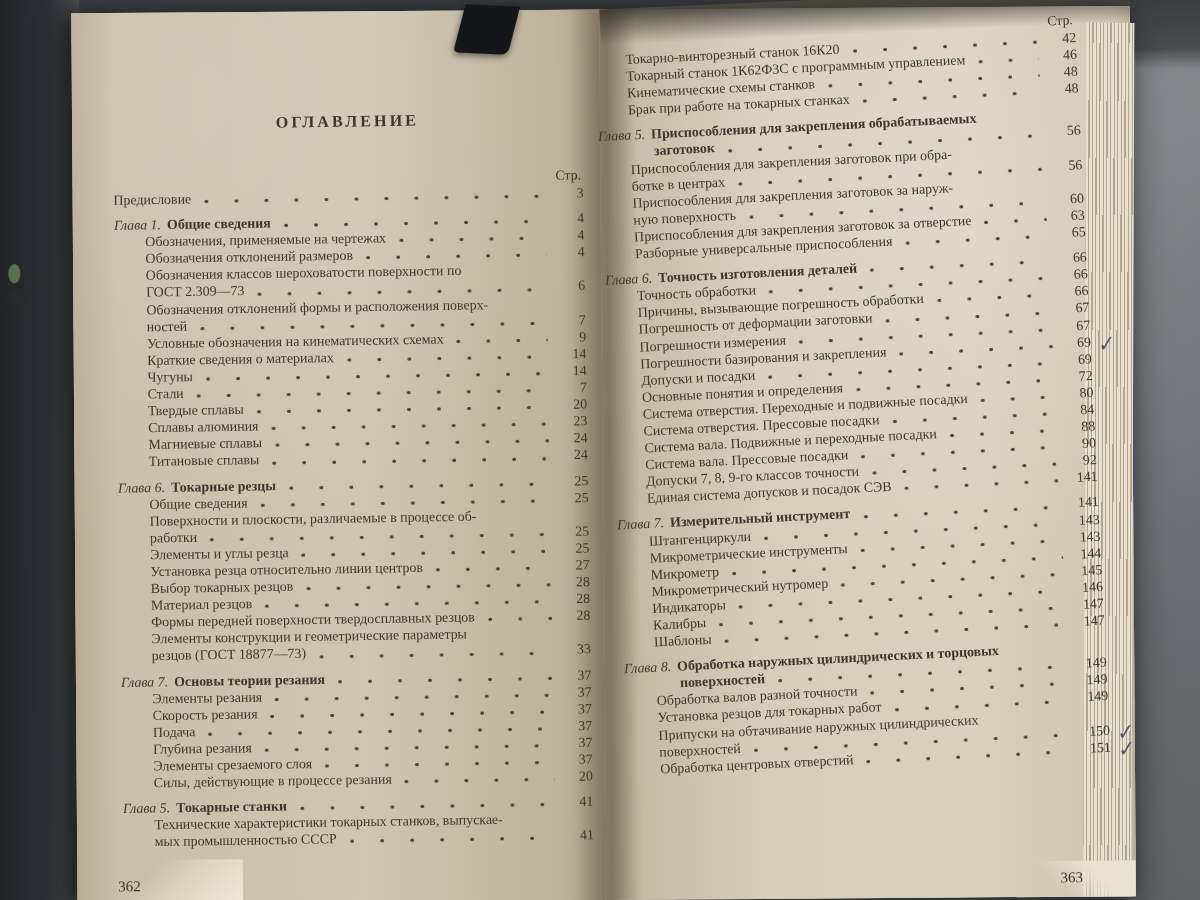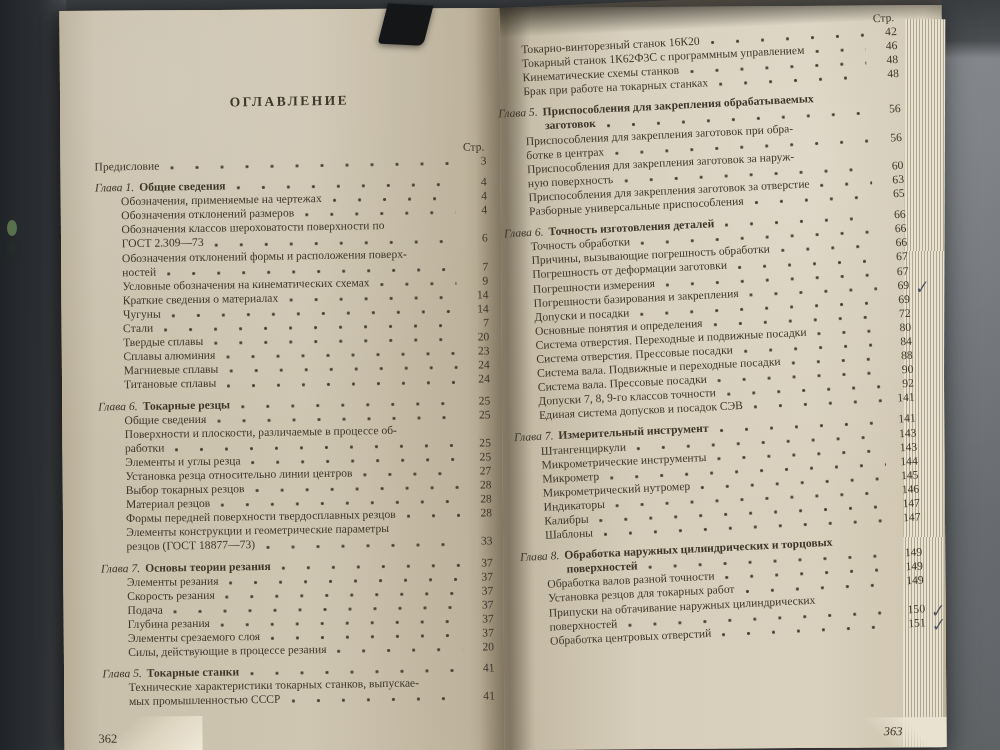--- a/index.html
+++ b/index.html
@@ -65,21 +65,21 @@
   .ch-label{font-style:italic;padding-right:5px;}
   .ch-title{font-weight:bold;}
   .dots{flex:1 1 auto;height:9px;margin:0 6px 1px 10px;
     background-image:radial-gradient(circle at 2.5px 4.5px, rgba(58,50,40,.9) 1.25px, transparent 1.7px);
     background-size:25px 9px;background-repeat:repeat-x;}
   .pg{width:26px;text-align:right;font-size:11.6px;flex:0 0 auto;position:relative;}
   .check{position:absolute;right:-20px;bottom:-2px;color:#4a5263;font-size:17px;font-weight:bold;
     transform:rotate(-8deg) skewX(-10deg);font-family:"DejaVu Sans",sans-serif;}
   .folio{position:absolute;font-size:12.5px;color:#3e362b;}
   .folio-left{left:34px;bottom:6px;}
-  .folio-right{right:44px;bottom:8px;font-style:italic;}
+  .folio-right{right:44px;bottom:8px;}
 </style>
 </head>
 <body>
 
 <div id="stage">
   <div class="bg-top"></div>
   <div class="bg-left"></div>
   <div class="green-spot"></div>
   <div class="bg-stain1"></div>
 

